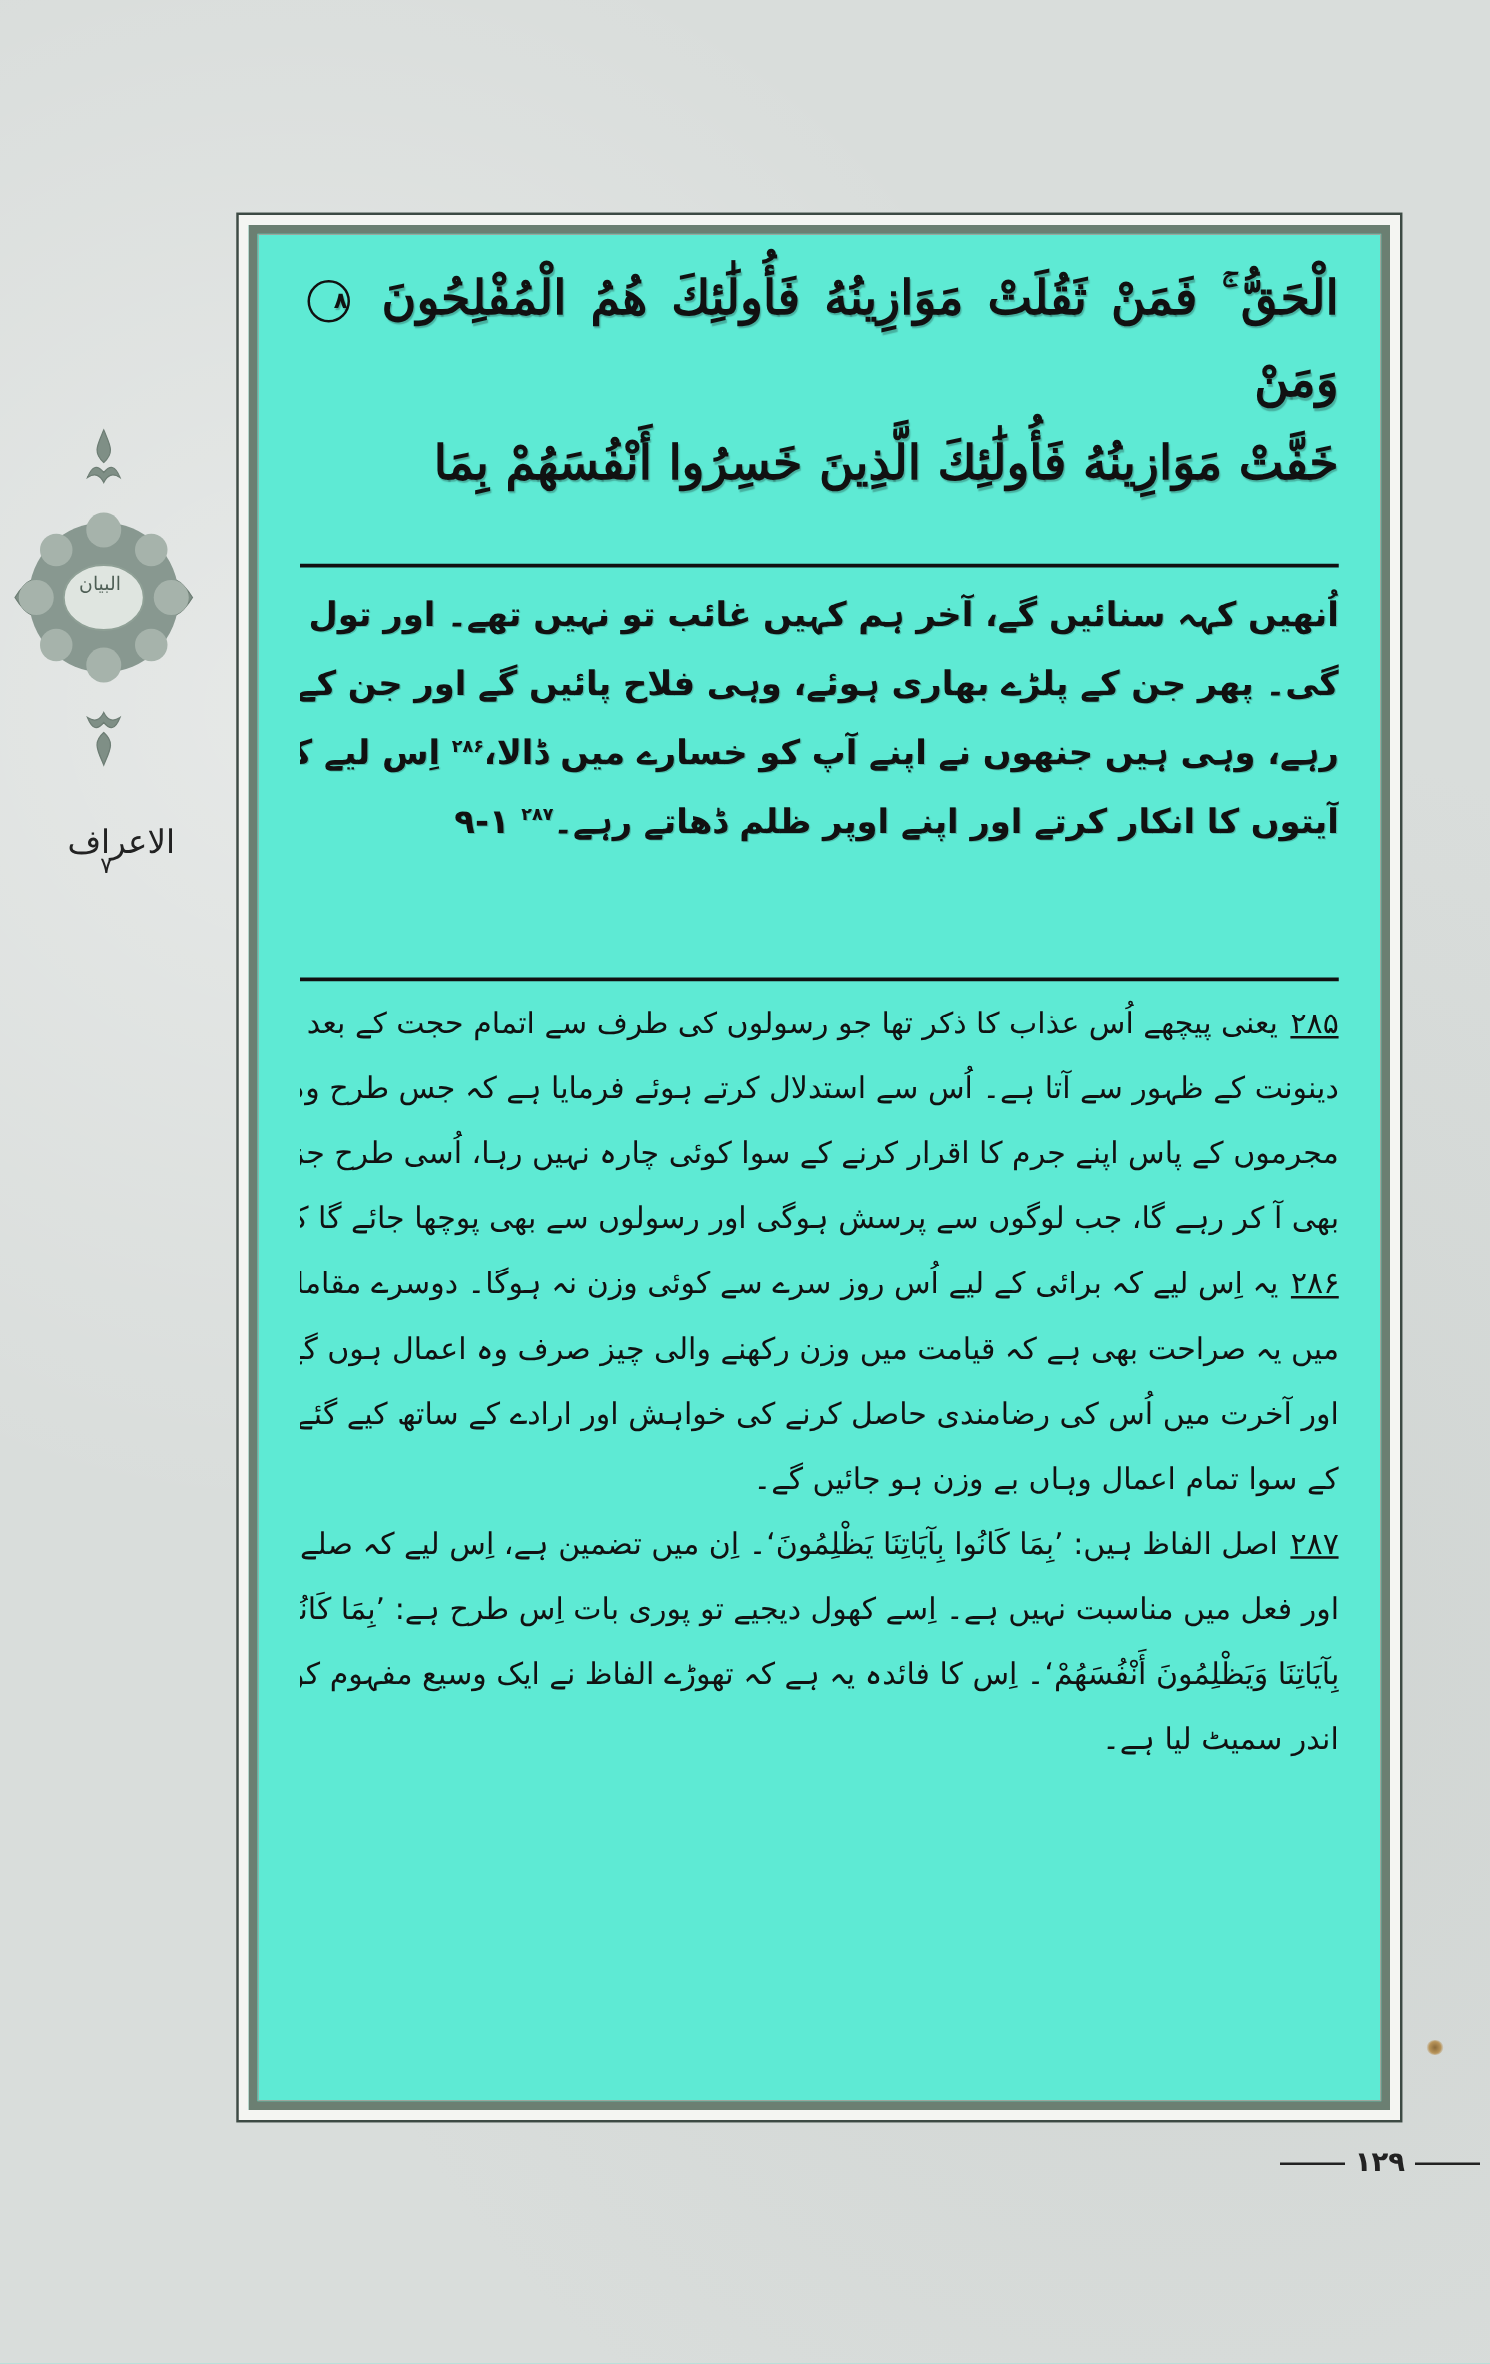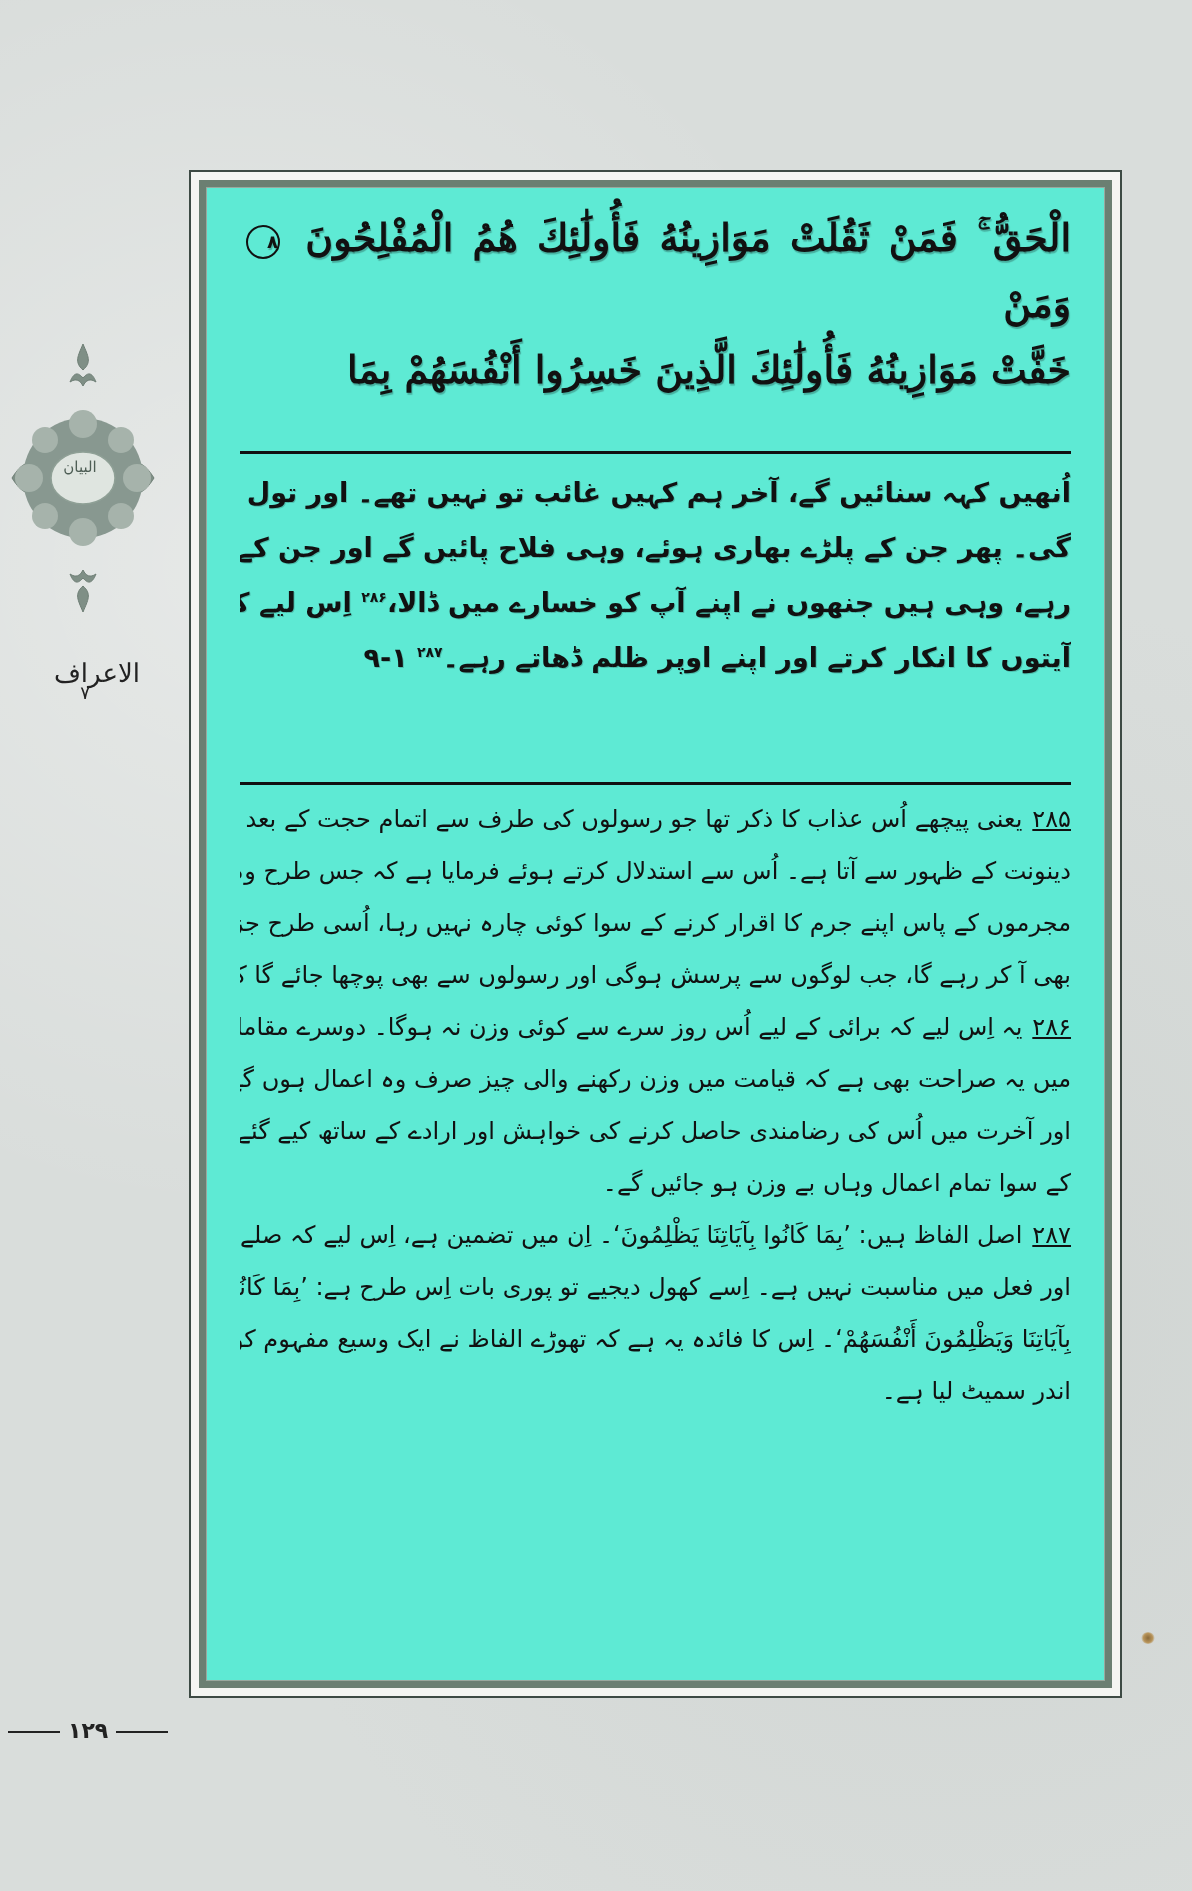--- a/index.html
+++ b/index.html
@@ -67,21 +67,21 @@
     .footnotes {
       position: absolute; top: 606px; left: 0; right: 0;
       font-family: "DejaVu Sans", sans-serif; font-size: 24px;
       line-height: 52px; text-align: right;
     }
     .footnote { margin-bottom: 0; }
     .footnote .num {
       font-weight: normal; text-decoration: underline; margin-left: 10px;
     }
     .page-number {
-      position: absolute; left: 0; width: 1192px; top: 1718px; text-align: left;
+      position: absolute; left: 0; width: 1192px; top: 1718px; text-align: right;
       font-family: "DejaVu Sans", sans-serif; font-size: 22px; font-weight: bold; color: #222;
     }
     .page-number .dash {
       display: inline-block; width: 52px; height: 2px; background: #222; vertical-align: middle; margin: 0 8px;
     }
     .speck {
       position: absolute; left: 1141px; top: 1632px; width: 14px; height: 12px;
       border-radius: 50%; background: radial-gradient(circle, #8a6a3a 0, #b8945a 50%, rgba(0,0,0,0) 75%);
     }
   </style>

